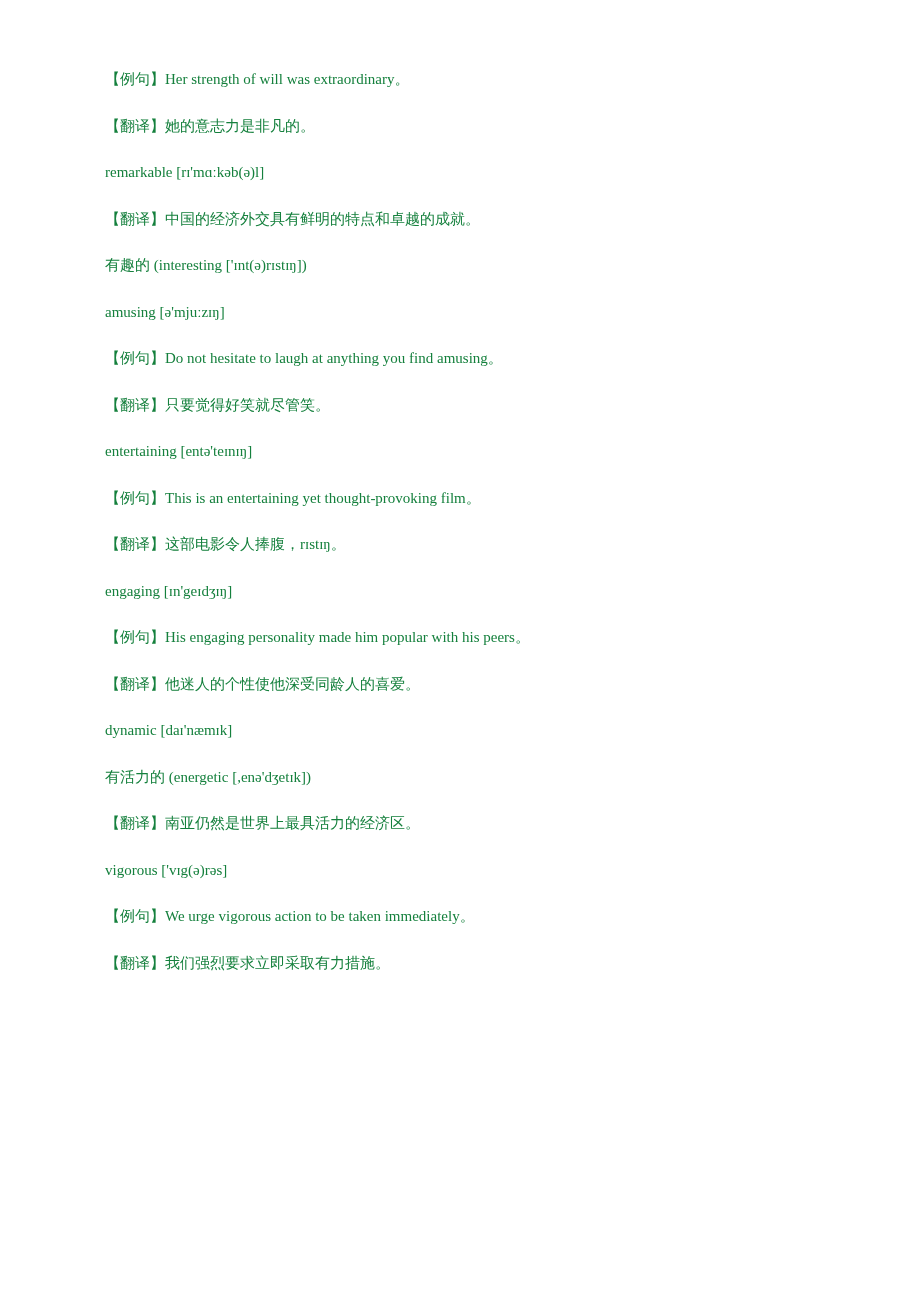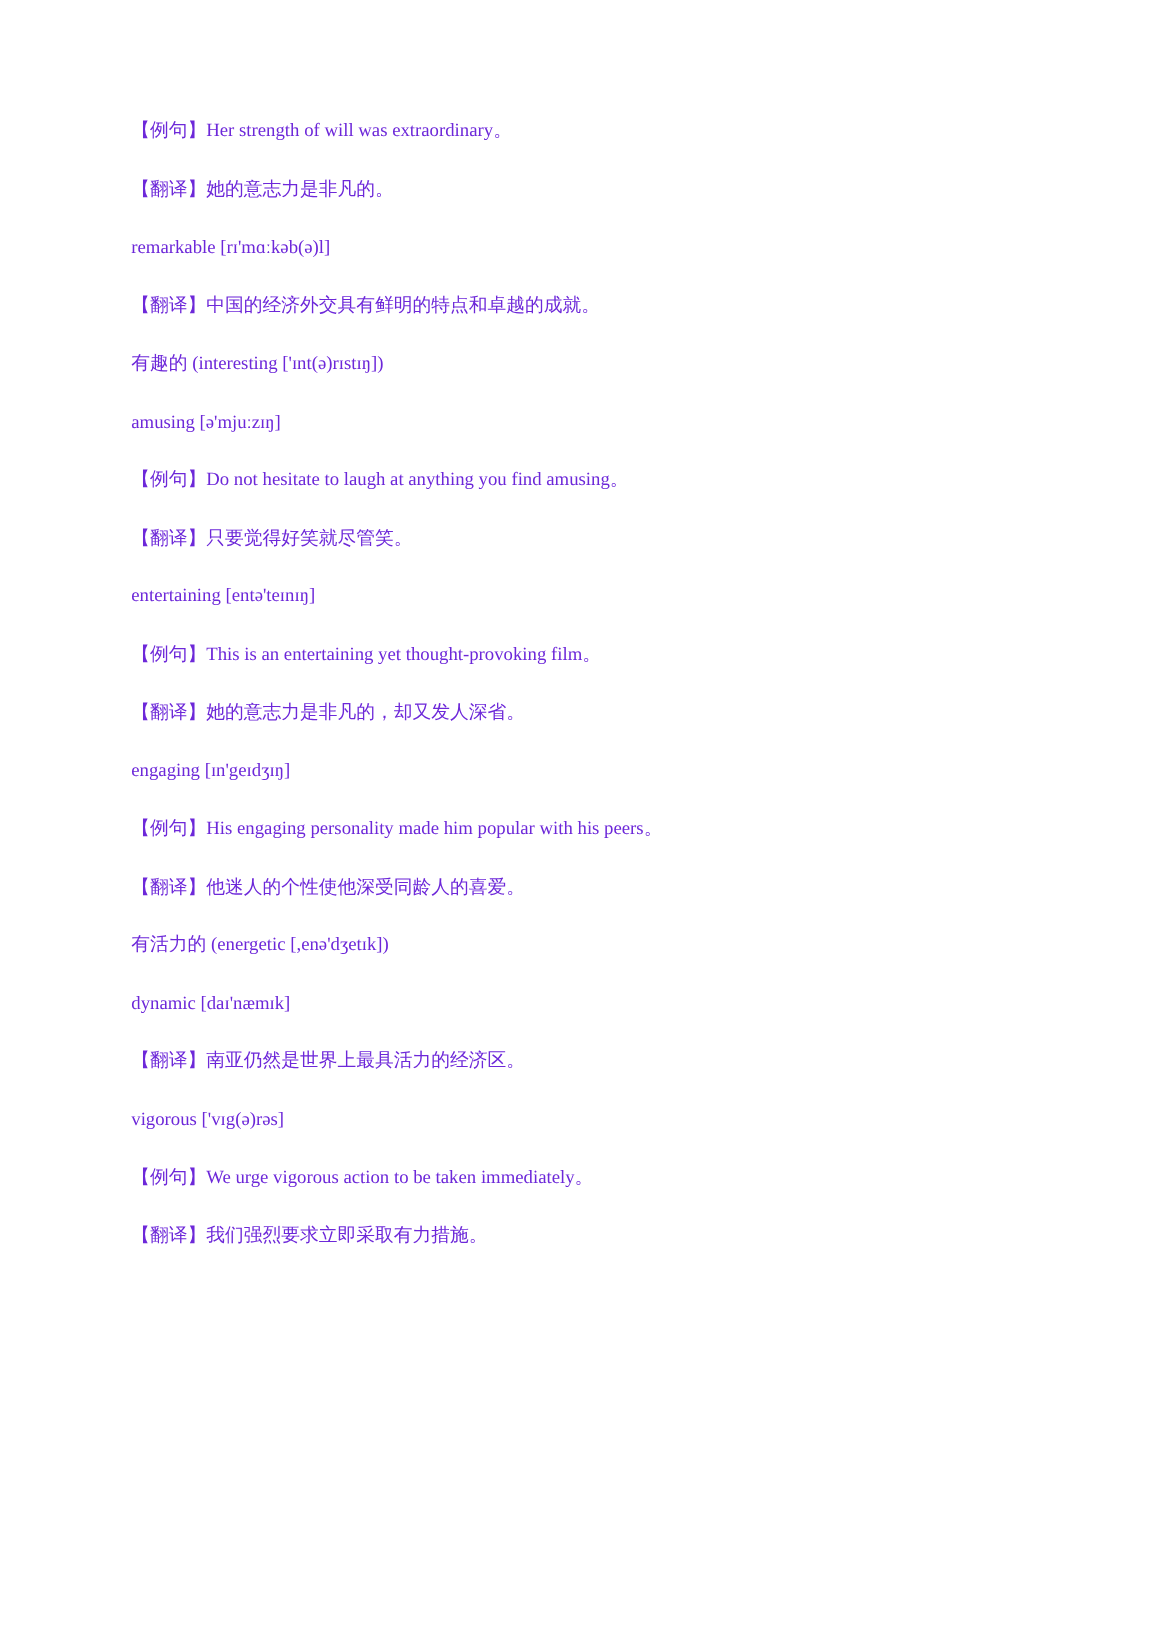--- a/index.html
+++ b/index.html
@@ -3,22 +3,22 @@
 <meta charset="utf-8">
 <style>
   body {
     margin: 0;
     padding: 0;
     background: #ffffff;
     font-family: "SimSun", "宋体", serif;
     width: 920px;
   }
   .page {
-    padding: 94px 75px 60px 75px;
-    color: #6d28d9;
+    padding: 68px 75px 60px 75px;
+    color: #15803d;
     font-size: 15px;
     line-height: 1.5;
   }
   .para {
     margin-bottom: 24px;
     text-indent: 2em;
   }
 </style>
 </head>
 <body>
@@ -27,23 +27,23 @@
   <div class="para">【例句】Her strength of will was extraordinary。</div>
   <div class="para">【翻译】她的意志力是非凡的。</div>
   <div class="para">remarkable [rɪ'mɑːkəb(ə)l]</div>
   <div class="para">【翻译】中国的经济外交具有鲜明的特点和卓越的成就。</div>
   <div class="para">有趣的 (interesting ['ɪnt(ə)rɪstɪŋ])</div>
   <div class="para">amusing [ə'mjuːzɪŋ]</div>
   <div class="para">【例句】Do not hesitate to laugh at anything you find amusing。</div>
   <div class="para">【翻译】只要觉得好笑就尽管笑。</div>
   <div class="para">entertaining [entə'teɪnɪŋ]</div>
   <div class="para">【例句】This is an entertaining yet thought-provoking film。</div>
-  <div class="para">【翻译】她的意志力是非凡的，却又发人深省。</div>
+  <div class="para">【翻译】这部电影令人捧腹，rɪstɪŋ。</div>
   <div class="para">engaging [ɪn'geɪdʒɪŋ]</div>
   <div class="para">【例句】His engaging personality made him popular with his peers。</div>
   <div class="para">【翻译】他迷人的个性使他深受同龄人的喜爱。</div>
+  <div class="para">dynamic [daɪ'næmɪk]</div>
   <div class="para">有活力的 (energetic [,enə'dʒetɪk])</div>
-  <div class="para">dynamic [daɪ'næmɪk]</div>
   <div class="para">【翻译】南亚仍然是世界上最具活力的经济区。</div>
   <div class="para">vigorous ['vɪg(ə)rəs]</div>
   <div class="para">【例句】We urge vigorous action to be taken immediately。</div>
   <div class="para">【翻译】我们强烈要求立即采取有力措施。</div>
 </div>
 
 </body></html>

